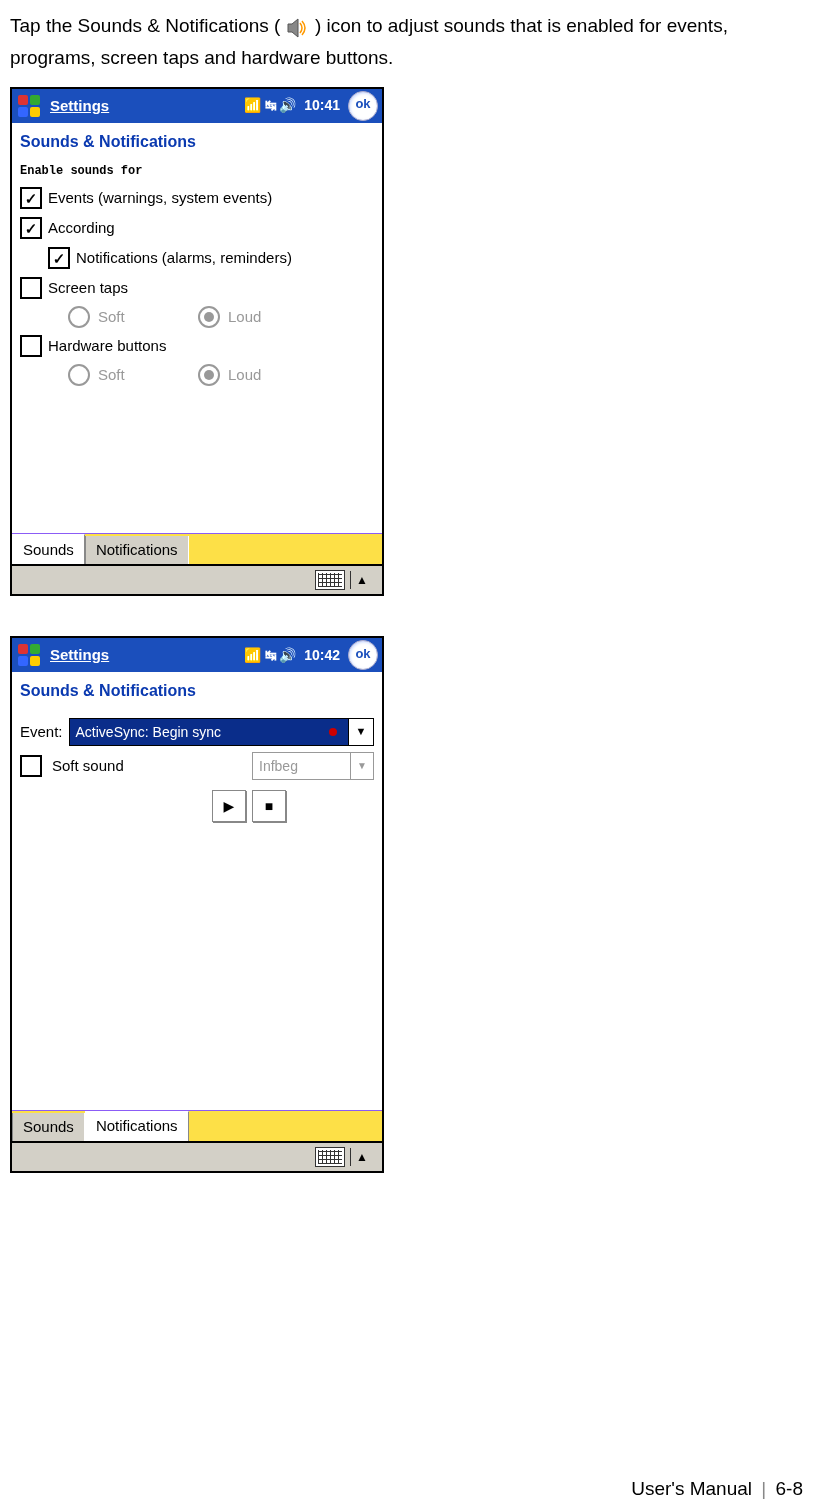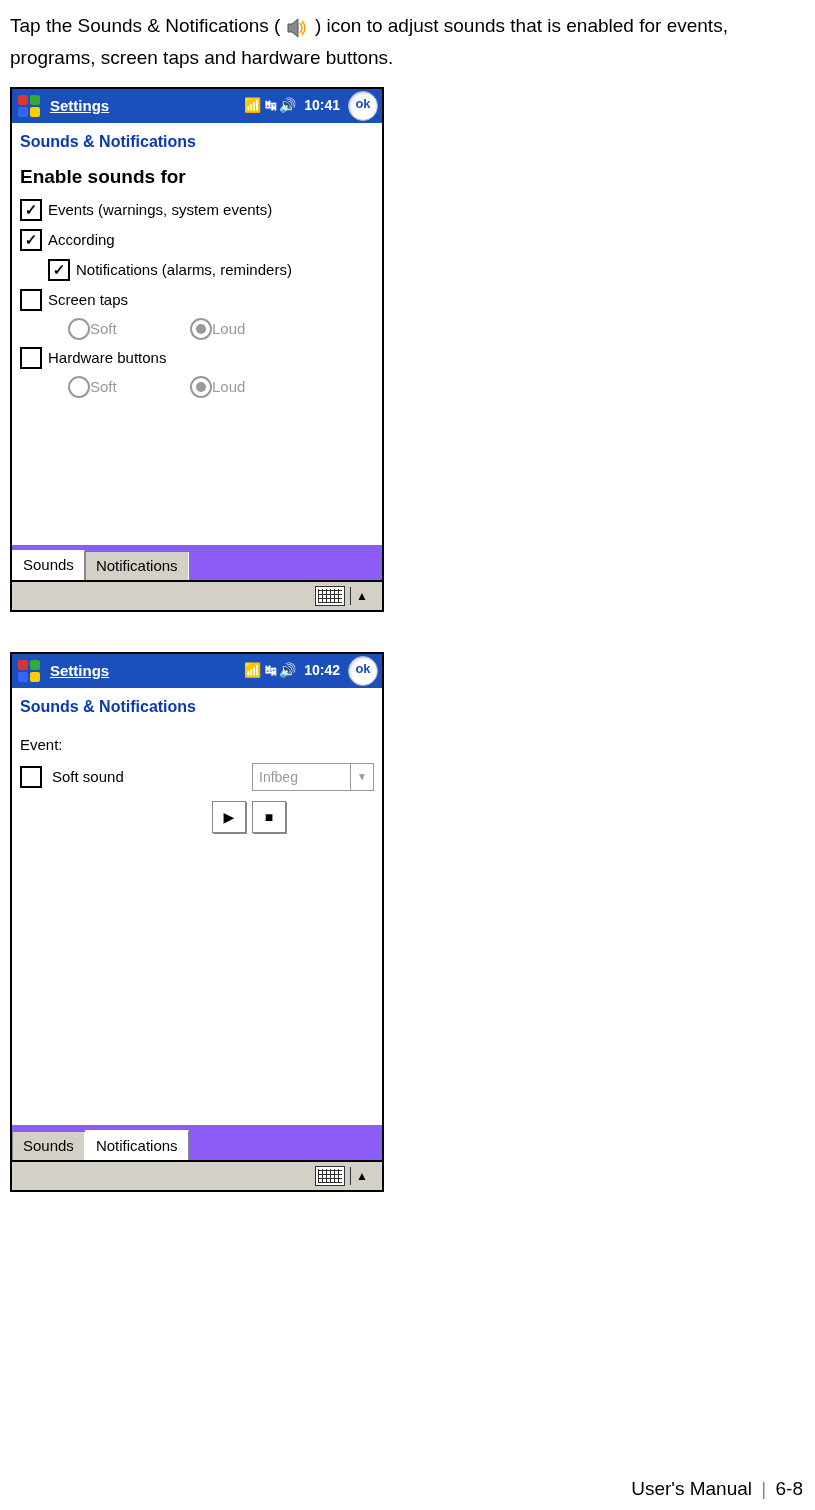--- a/index.html
+++ b/index.html
@@ -77,21 +77,22 @@
   .ok-btn-text { position: relative; top: -1px; text-align: center; }
   .subtitle {
     color: #0B3AB0;
     font-weight: bold;
     padding: 6px 8px;
     font-size: 16px;
   }
   .section-header {
     font-weight: bold;
     padding: 2px 8px;
-    font-size: 19px;
+    font-size: 12px;
+    font-family: Liberation Mono, monospace;
   }
   .body-area {
     padding: 0 6px;
     min-height: 350px;
   }
   .row {
     display: flex;
     align-items: center;
     padding: 3px 2px;
     gap: 6px;
@@ -124,25 +125,25 @@
     width: 10px;
     height: 10px;
     background: #666;
     border-radius: 50%;
   }
   .disabled .radio { border-color: #999; }
   .disabled .radio.sel::after { background: #999; }
   .radio-label { min-width: 70px; }
   .disabled { color: #999; }
   .radio-group { display: flex; gap: 30px; padding-left: 50px; padding-top: 2px; padding-bottom: 2px; }
-  .radio-pair { display: flex; align-items: center; gap: 0; }
+  .radio-pair { display: flex; align-items: center; gap: 8px; }
   .tabbar {
     display: flex;
-    background: #8b5cf6;
-    border-top: 5px solid #8b5cf6;
+    background: #fde047;
+    border-top: 1px solid #8b5cf6;
     height: 30px;
     align-items: flex-end;
   }
   .tab {
     padding: 5px 10px;
     font-size: 15px;
     background: #D3D0C7;
     border-right: 1px solid #fff;
     border-left: 1px solid #888;
     height: 28px;
@@ -406,20 +407,25 @@
         <span class="clock">10:42</span>
       </div>
       <div class="ok-btn">
           <span class="ok-btn-text">ok</span>
         </div>
     </div>
     <div class="subtitle">Sounds &amp; Notifications</div>
     <div class="body-area2">
       <div class="form-row">
         <span class="event-label">Event:</span>
+        <div class="dropdown">
+          <div class="dropdown-sel">ActiveSync: Begin sync</div>
+          <div class="red-dot"></div>
+          <div class="dd-btn">▼</div>
+        </div>
       </div>
       <div class="form-row" style="gap:10px;padding-top:2px;">
         <div class="cbox"></div>
         <span style="flex:1;">Soft sound</span>
         <div class="sound-dd">
           <span class="sound-dd-text">Infbeg</span>
           <div class="sound-dd-btn">▼</div>
         </div>
       </div>
       <div class="play-controls">

